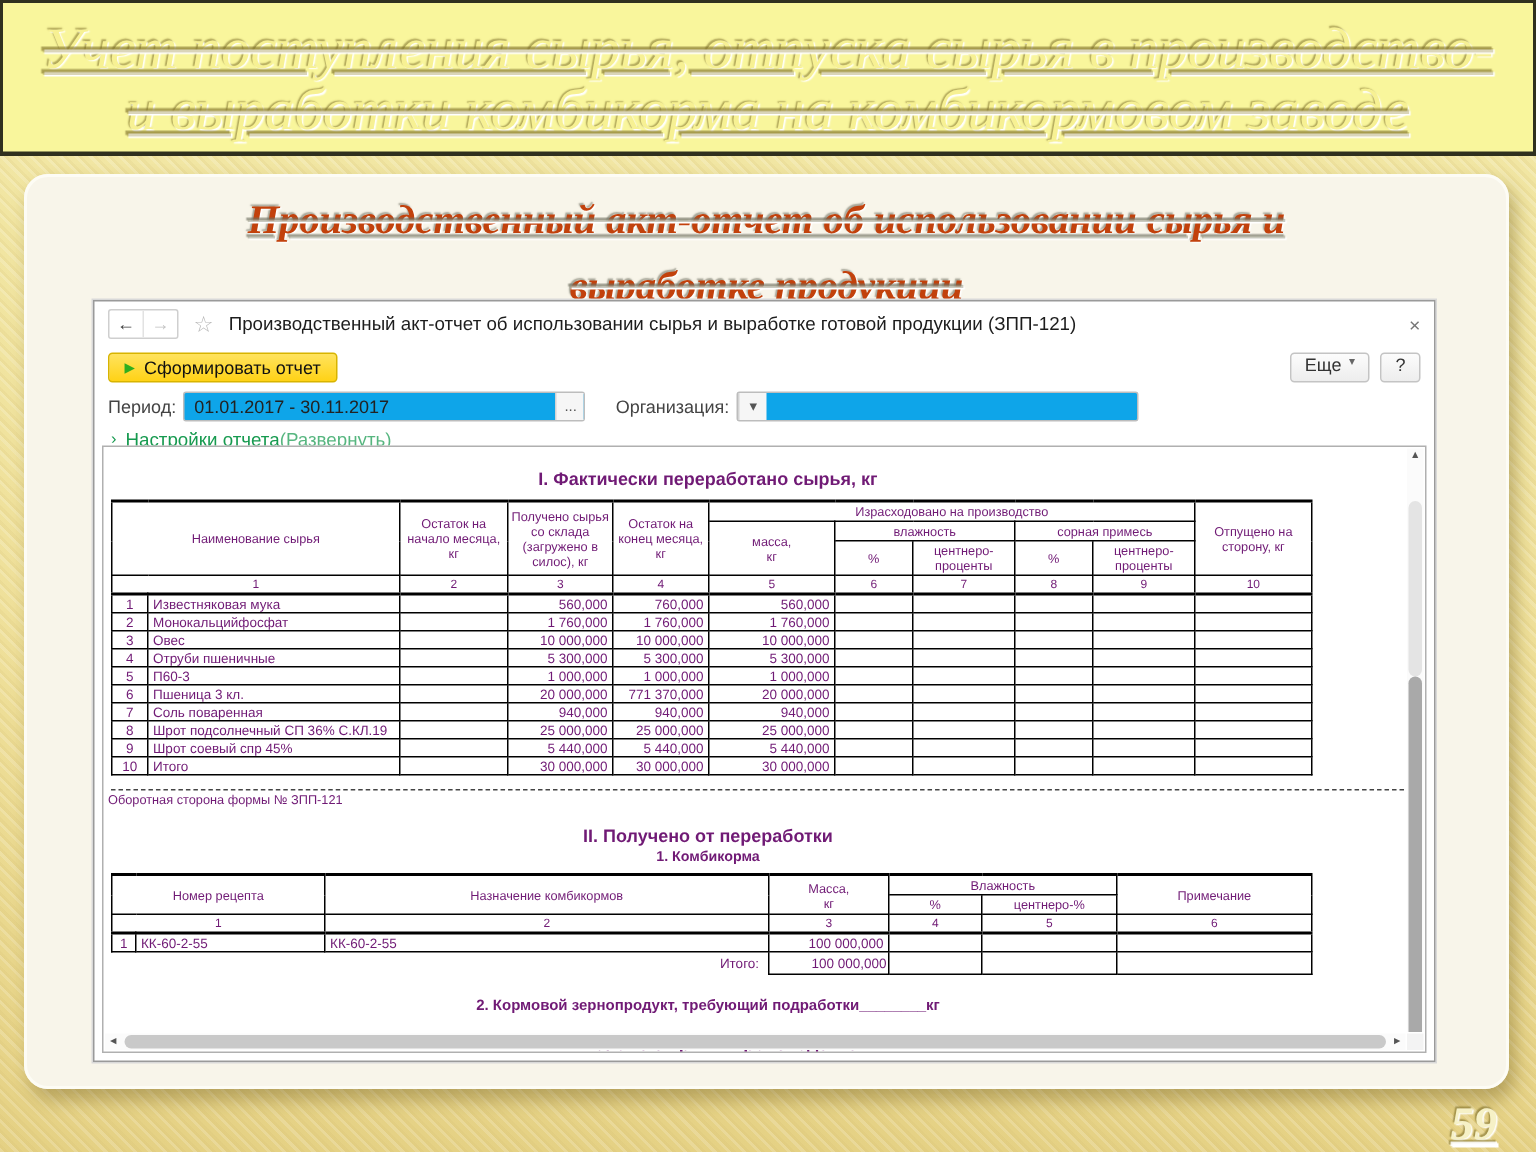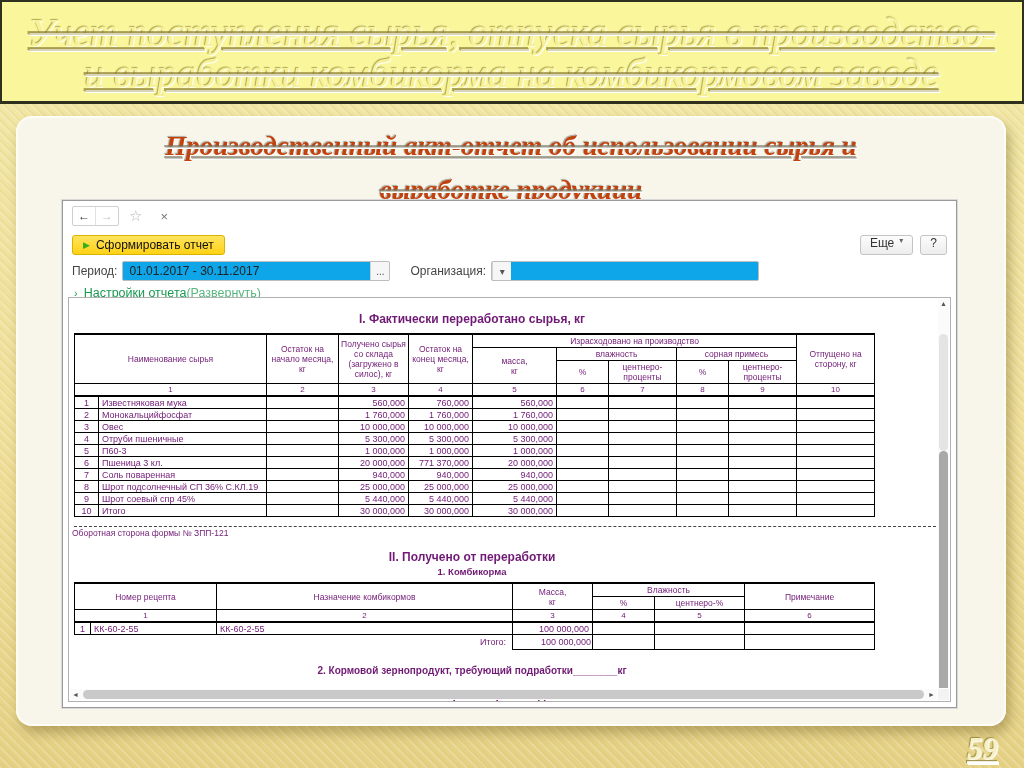--- a/index.html
+++ b/index.html
@@ -131,20 +131,21 @@
   <div class="titlebar">
     <div class="navgroup">
       <div class="navbtn">
           <span>←</span>
         </div>
       <div class="navbtn fwd">
           <span>→</span>
         </div>
     </div>
     <span class="star">☆</span>
+    <span class="wtitle">Производственный акт-отчет об использовании сырья и выработке готовой продукции (ЗПП-121)</span>
     <span class="closex">×</span>
   </div>
 
   <div class="toolbar">
     <button class="btn-generate">
       <span class="play">▶</span>
       <span>Сформировать отчет</span>
     </button>
     <span class="spacer"></span>
     <button class="btn-sm">

